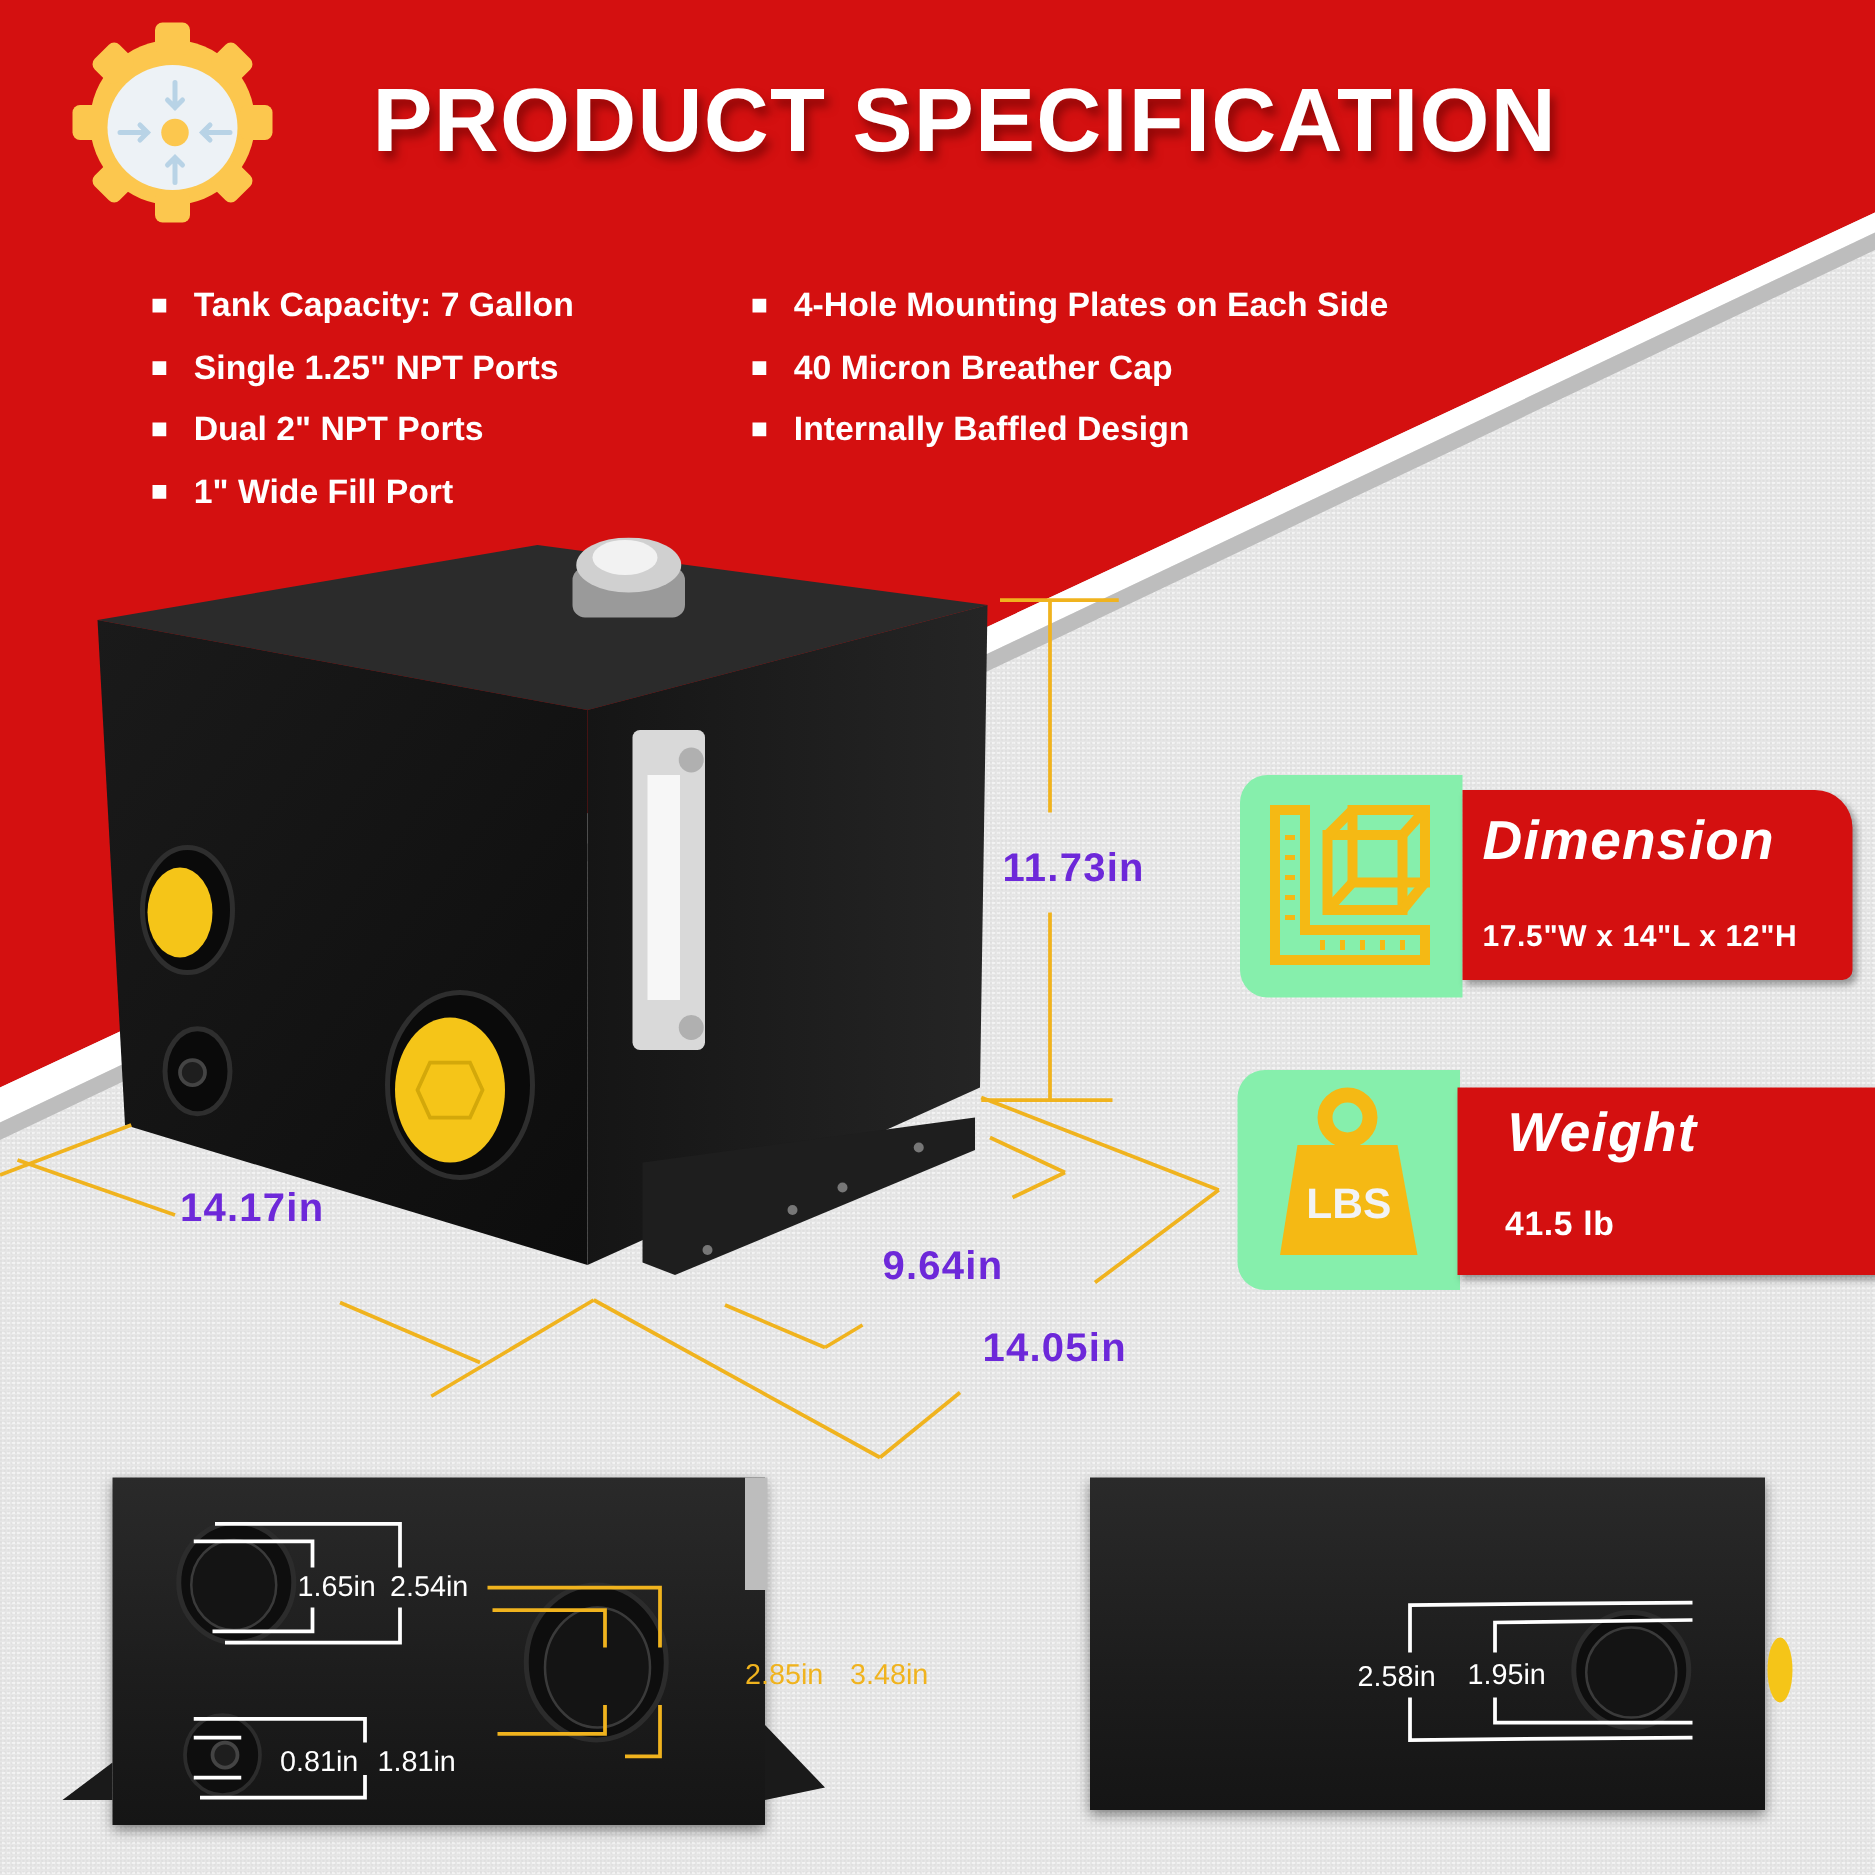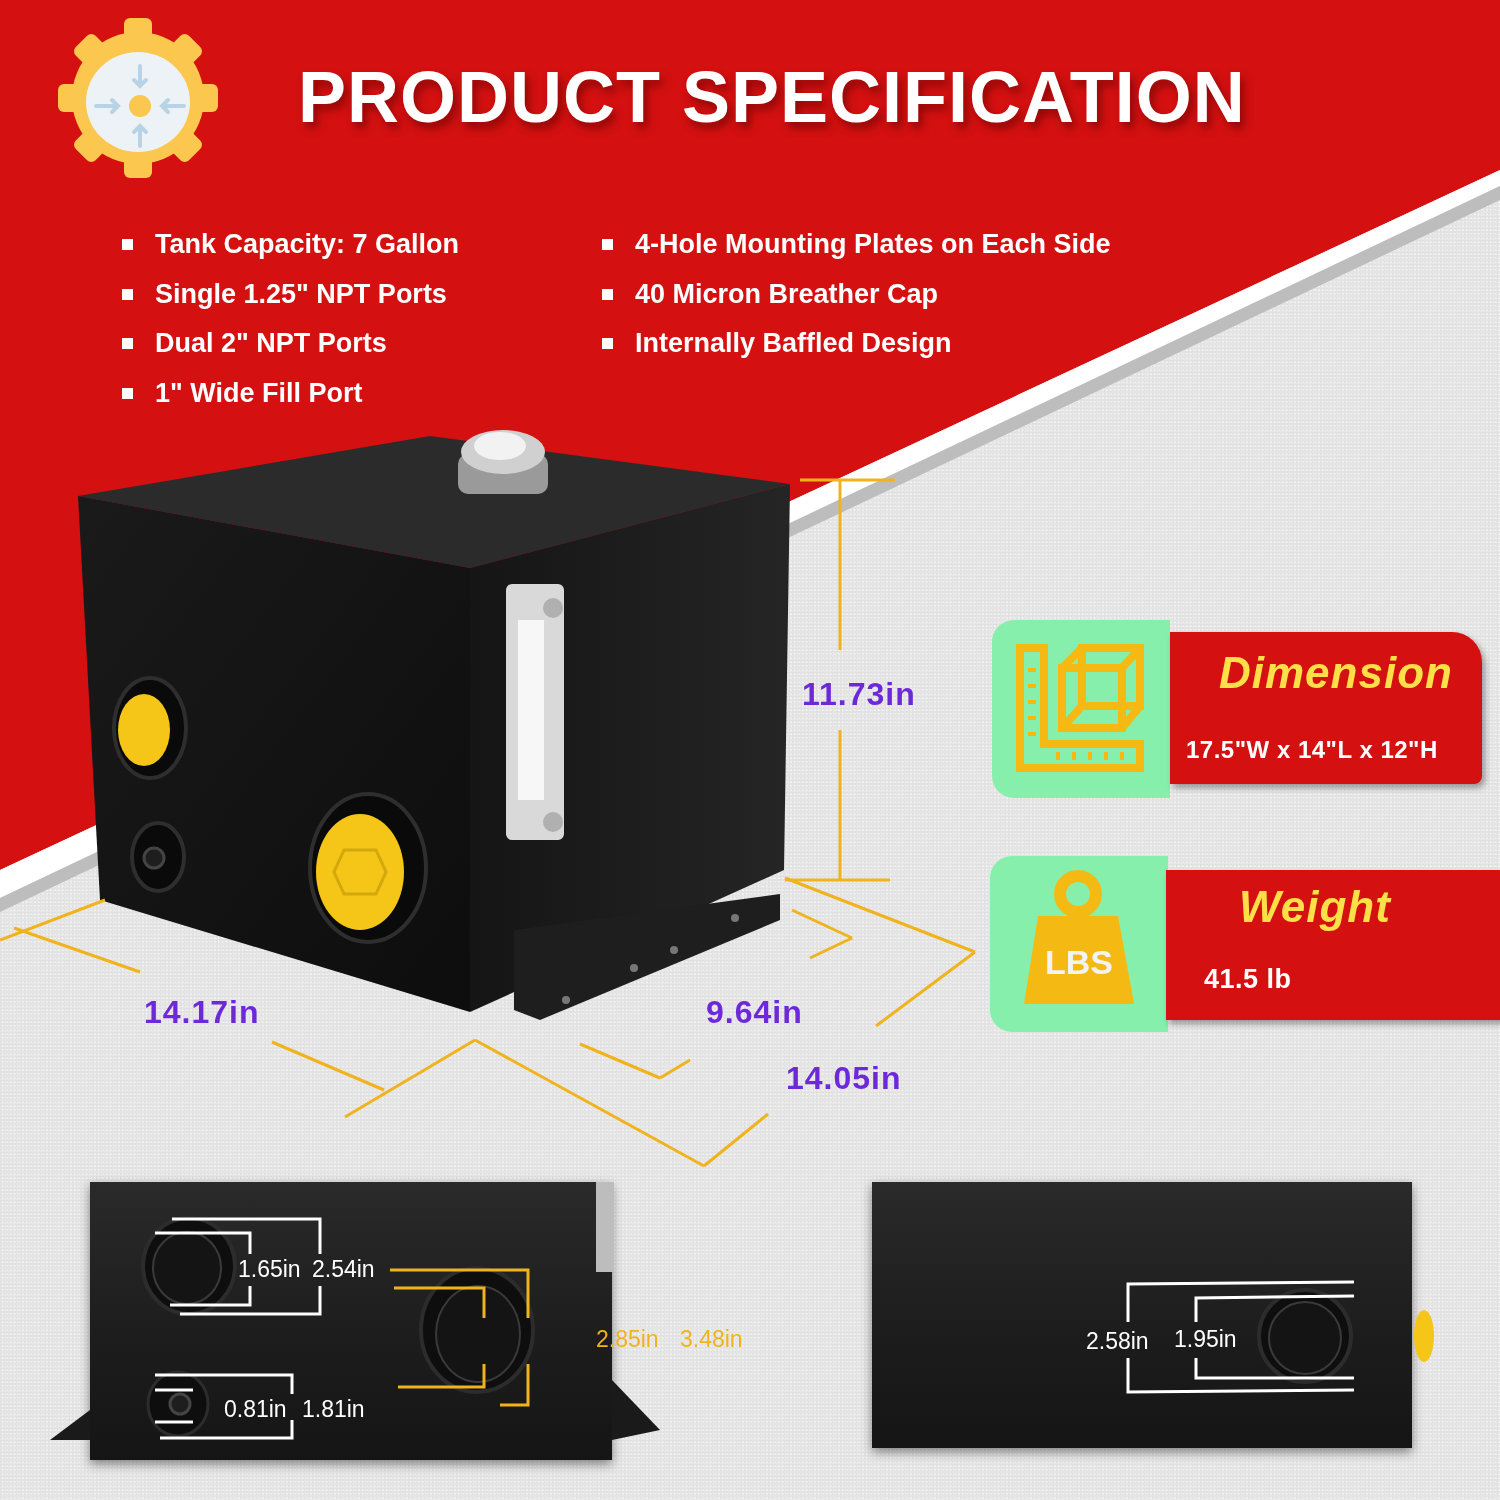--- a/index.html
+++ b/index.html
@@ -14,21 +14,21 @@
   .spec-list{position:absolute;list-style:none;margin:0;padding:0;}
   .spec-list li{display:flex;align-items:center;height:49.5px;color:#fff;font-size:27px;font-weight:bold;}
   .spec-list li .bullet{width:11px;height:11px;background:#fff;margin-right:22px;flex:none;}
   .col1{left:122px;top:220px;}
   .col2{left:602px;top:220px;}
   .tank{position:absolute;left:0;top:430px;width:1000px;height:760px;}
   .dim-label{position:absolute;color:#6d28d9;font-size:32px;font-weight:bold;letter-spacing:1px;}
   .card{position:absolute;}
   .card .icon-box{position:absolute;left:0;top:0;width:178px;height:178px;background:#86efac;border-radius:22px 0 0 22px;}
   .card .red-box{position:absolute;left:178px;top:12px;width:312px;height:152px;background:#d41010;border-radius:0 30px 8px 0;box-shadow:3px 4px 6px rgba(0,0,0,0.35);}
-  .card .heading{position:absolute;left:16px;top:16px;font-size:44px;font-weight:bold;font-style:italic;color:#fde047;letter-spacing:1px;margin-left:33px;}
+  .card .heading{position:absolute;left:16px;top:16px;font-size:44px;font-weight:bold;font-style:italic;color:#ffffff;letter-spacing:1px;}
   .card .value{position:absolute;left:16px;top:100px;font-size:24px;font-weight:bold;color:#fff;letter-spacing:0.5px;}
   .detail{position:absolute;background:linear-gradient(180deg,#2a2a2a 0%,#1c1c1c 60%,#151515 100%);box-shadow:0 4px 10px rgba(0,0,0,0.45);}
   .detail-label{position:absolute;font-size:23px;font-weight:normal;color:#fff;}
   .detail-label.yellow{color:#f0b31e;}
 </style>
 </head>
 <body>
 
 <div class="bg-speckle"></div>
 
@@ -152,21 +152,21 @@
     <line x1="580" y1="1044" x2="660" y2="1078"></line>
     <line x1="660" y1="1078" x2="690" y2="1060"></line>
     <line x1="785" y1="878" x2="975" y2="952"></line>
     <line x1="975" y1="952" x2="876" y2="1026"></line>
     <line x1="792" y1="910" x2="852" y2="938"></line>
     <line x1="852" y1="938" x2="810" y2="958"></line>
   </g>
 </svg>
 
 <div class="dim-label" style="left:802px;top:676px;">11.73in</div>
-<div class="dim-label" style="left:144px;top:994px;">14.17in</div>
+<div class="dim-label" style="left:144px;top:948px;">14.17in</div>
 <div class="dim-label" style="left:706px;top:994px;">9.64in</div>
 <div class="dim-label" style="left:786px;top:1060px;">14.05in</div>
 
 <div class="card" style="left:992px;top:620px;">
   <div class="icon-box">
     <svg width="178" height="178" viewBox="0 0 178 178">
       <g fill="none" stroke="#f5b914" stroke-width="8">
         <path d="M28 28 V148 H148 V124 H52 V28 Z"></path>
         <rect x="70" y="48" width="60" height="60"></rect>
         <rect x="90" y="28" width="58" height="58"></rect>

